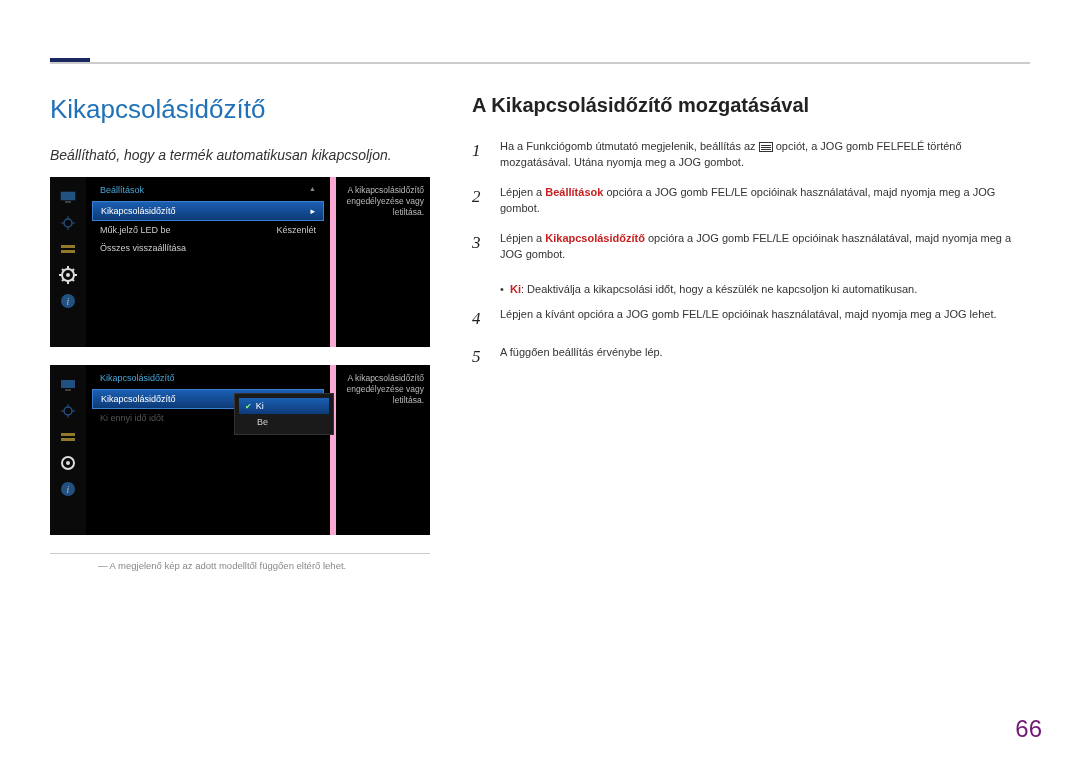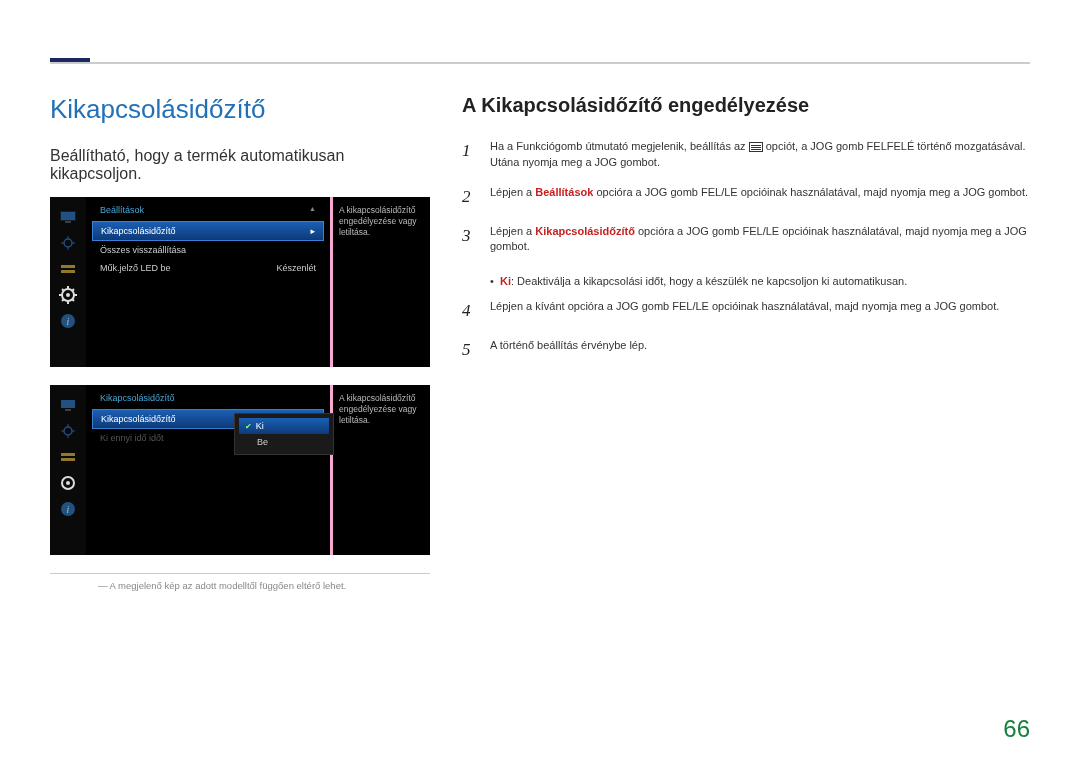--- a/index.html
+++ b/index.html
@@ -1,37 +1,37 @@
 <!DOCTYPE html>
 <html><head>
 <meta charset="utf-8">
 <style>
   * { box-sizing: border-box; margin: 0; padding: 0; }
   html, body { width: 1080px; height: 763px; font-family: Arial, sans-serif; background: #fff; color: #222; }
   .page { padding: 58px 50px 20px 50px; position: relative; height: 100%; }
   .topbar { position: absolute; top: 62px; left: 50px; right: 50px; height: 2px; background: #ccc; }
   .topbar-accent { position: absolute; top: 58px; left: 50px; width: 40px; height: 6px; background: #1a2760; }
-  .columns { display: flex; gap: 32px; margin-top: 36px; }
+  .columns { display: flex; gap: 42px; margin-top: 36px; }
   .left { width: 380px; flex-shrink: 0; }
   .right { flex: 1; }
   .title-main { color: #2171b8; font-size: 26px; font-weight: 400; margin-bottom: 22px; }
   .title-sub { color: #222; font-size: 20px; font-weight: 600; margin-bottom: 22px; }
-  .intro { font-size: 16px; color: #333; margin-bottom: 14px; }
+  .intro { font-size: 14px; color: #333; margin-bottom: 14px; font-style: italic; }
 
   
   .osd { background: #000; width: 380px; height: 170px; display: flex; font-size: 9px; color: #aaa; position: relative; margin-bottom: 18px; }
   .osd-iconcol { width: 36px; background: #0a0a0a; display: flex; flex-direction: column; align-items: center; padding-top: 10px; gap: 6px; }
   .osd-icon { width: 22px; height: 20px; border-radius: 2px; display: flex; align-items: center; justify-content: center; }
   .osd-icon.dim { opacity: 0.7; }
   .osd-menu { flex: 1; background: #000; padding: 6px 6px; position: relative; }
   .osd-header { color: #47a6d8; font-size: 9px; padding: 2px 8px 6px 8px; display: flex; justify-content: space-between; }
   .osd-item { padding: 4px 8px; display: flex; justify-content: space-between; color: #ccc; font-size: 9px; }
   .osd-item.sel { background: linear-gradient(#1b5fb3,#0d3a78); color: #fff; border:1px solid #3a7fd0; }
   .osd-item.dim { color: #555; }
-  .osd-side { width: 100px; background: #000; padding: 8px 6px; font-size: 8.5px; color: #bbb; line-height: 1.3; border-left:3px solid #f9a8d4;}
+  .osd-side { width: 100px; background: #000; padding: 8px 6px; font-size: 8.5px; color: #bbb; line-height: 1.3; border-left:6px solid #f9a8d4;text-align:right;}
   .arrow-r { color:#fff; }
   .tri-up { font-size:7px; color:#888; }
 
   
   .osd-popup { position:absolute; left:148px; top:28px; width:100px; background:#1a1a1a; border:1px solid #333; padding:4px; }
   .osd-popup-item { padding:3px 6px; font-size:9px; color:#ccc; display:flex; align-items:center; gap:4px;}
   .osd-popup-item.sel { background:linear-gradient(#1b5fb3,#0d3a78); color:#fff; }
   .check { color:#7fff7f; font-size:8px; }
 
   .hr-thin { border:none; border-top:1px solid #ccc; margin: 8px 0 6px 0; }
@@ -41,21 +41,21 @@
   .step { display:flex; gap:14px; font-size:11px; color:#333; margin-bottom:14px; line-height:1.45; }
   .step-num { font-style: italic; font-size:17px; color:#222; width:14px; flex-shrink:0; font-family: Georgia, serif;}
   .step-body { flex:1; }
   .kw-red { color:#c82020; font-weight:600; }
   .bullets { margin: 20px 0 12px 28px; font-size:11px; color:#333; }
   .bullets li { margin-bottom:4px; list-style: none; position:relative; padding-left:10px;}
   .bullets li::before { content:"•"; position:absolute; left:0; }
   .menu-icon { display:inline-block; width:14px; height:10px; vertical-align:middle; position:relative; border:1px solid #333;}
   .menu-icon::before { content:""; position:absolute; left:1px; right:1px; top:2px; height:1px; background:#333; box-shadow:0 2px 0 #333, 0 4px 0 #333;}
 
-  .page-num { position:absolute; bottom:20px; right:50px; font-size:24px; color:#15803d; }
+  .page-num { position:absolute; bottom:20px; right:38px; font-size:24px; color:#701a75; }
 
   
   svg { display:block; }
 </style>
 </head>
 <body>
 
 <div class="page">
   <div class="topbar-accent"></div>
   <div class="topbar"></div>
@@ -115,25 +115,25 @@
         <div class="osd-menu">
           <div class="osd-header">
               <span>Beállítások</span>
               <span class="tri-up">▲</span>
             </div>
           <div class="osd-item sel">
               <span>Kikapcsolásidőzítő</span>
               <span class="arrow-r">▸</span>
             </div>
           <div class="osd-item">
-              <span>Összes visszaállítása</span>
-            </div>
-          <div class="osd-item">
               <span>Műk.jelző LED be</span>
               <span>Készenlét</span>
+            </div>
+          <div class="osd-item">
+              <span>Összes visszaállítása</span>
             </div>
         </div>
         <div class="osd-side">A kikapcsolásidőzítő engedélyezése vagy letiltása.</div>
       </div>
 
       <div class="osd">
         <div class="osd-iconcol">
           <div class="osd-icon dim">
               <svg width="16" height="12">
                 <rect x="1" y="1" width="14" height="8" fill="#2b6fb3"></rect>
@@ -190,21 +190,21 @@
           </div>
         </div>
         <div class="osd-side">A kikapcsolásidőzítő engedélyezése vagy letiltása.</div>
       </div>
 
       <hr class="hr-thin">
       <p class="footnote">― A megjelenő kép az adott modelltől függően eltérő lehet.</p>
     </div>
 
     <div class="right">
-      <h2 class="title-sub">A Kikapcsolásidőzítő engedélyezése</h2>
+      <h2 class="title-sub">A Kikapcsolásidőzítő mozgatásával</h2>
 
       <div class="step">
         <div class="step-num">1</div>
         <div class="step-body"><span>Ha a Funkciógomb útmutató megjelenik, beállítás az </span><span class="menu-icon"></span><span> opciót, a JOG gomb FELFELÉ történő mozgatásával. Utána nyomja meg a JOG gombot.</span></div>
       </div>
 
       <div class="step">
         <div class="step-num">2</div>
         <div class="step-body"><span>Lépjen a </span><span class="kw-red">Beállítások</span><span> opcióra a JOG gomb FEL/LE opcióinak használatával, majd nyomja meg a JOG gombot.</span></div>
       </div>
@@ -213,24 +213,24 @@
         <div class="step-num">3</div>
         <div class="step-body"><span>Lépjen a </span><span class="kw-red">Kikapcsolásidőzítő</span><span> opcióra a JOG gomb FEL/LE opcióinak használatával, majd nyomja meg a JOG gombot.</span></div>
       </div>
 
       <ul class="bullets">
         <li><span class="kw-red">Ki</span><span>: Deaktiválja a kikapcsolási időt, hogy a készülék ne kapcsoljon ki automatikusan.</span></li>
       </ul>
 
       <div class="step">
         <div class="step-num">4</div>
-        <div class="step-body">Lépjen a kívánt opcióra a JOG gomb FEL/LE opcióinak használatával, majd nyomja meg a JOG gombot.</div>
+        <div class="step-body">Lépjen a kívánt opcióra a JOG gomb FEL/LE opcióinak használatával, majd nyomja meg a JOG lehet.</div>
       </div>
 
       <div class="step">
         <div class="step-num">5</div>
-        <div class="step-body">A történő beállítás érvénybe lép.</div>
+        <div class="step-body">A függően beállítás érvénybe lép.</div>
       </div>
     </div>
   </div>
 
   <div class="page-num">66</div>
 </div>
 
 </body></html>

